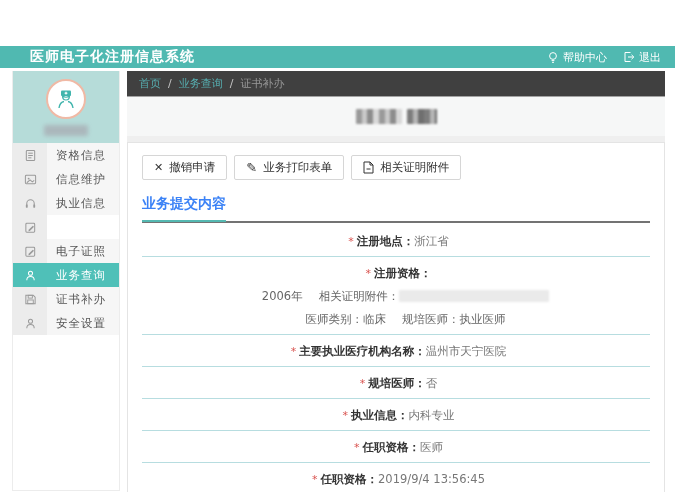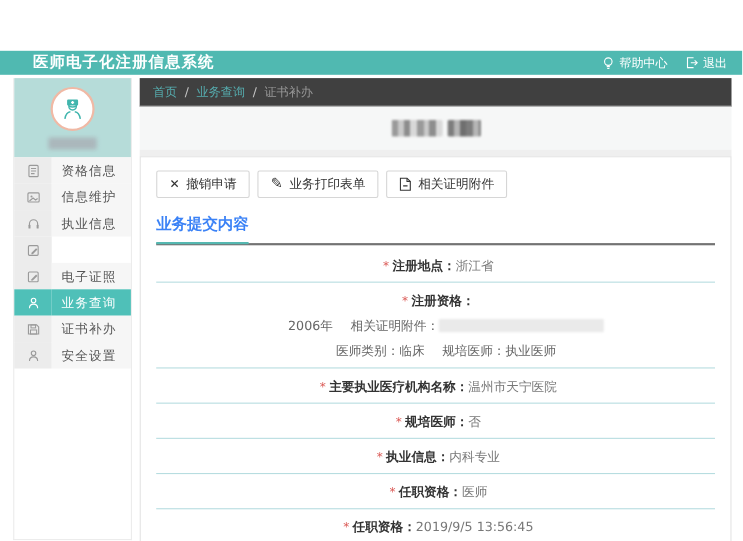--- a/index.html
+++ b/index.html
@@ -257,21 +257,21 @@
 
           <div class="field-row">
             <span class="req">*</span><span class="flabel">执业信息：</span><span class="fvalue">内科专业</span>
           </div>
 
           <div class="field-row">
             <span class="req">*</span><span class="flabel">任职资格：</span><span class="fvalue">医师</span>
           </div>
 
           <div class="field-row">
-            <span class="req">*</span><span class="flabel">任职资格：</span><span class="fvalue">2019/9/5 13:56:45</span>
+            <span class="req">*</span><span class="flabel">任职资格：</span><span class="fvalue">2019/9/4 13:56:45</span>
           </div>
 
         </div>
 
         <h2 class="section-title approval-title"><span>审批记录</span></h2>
 
       </section>
     </main>
   </div>
 

